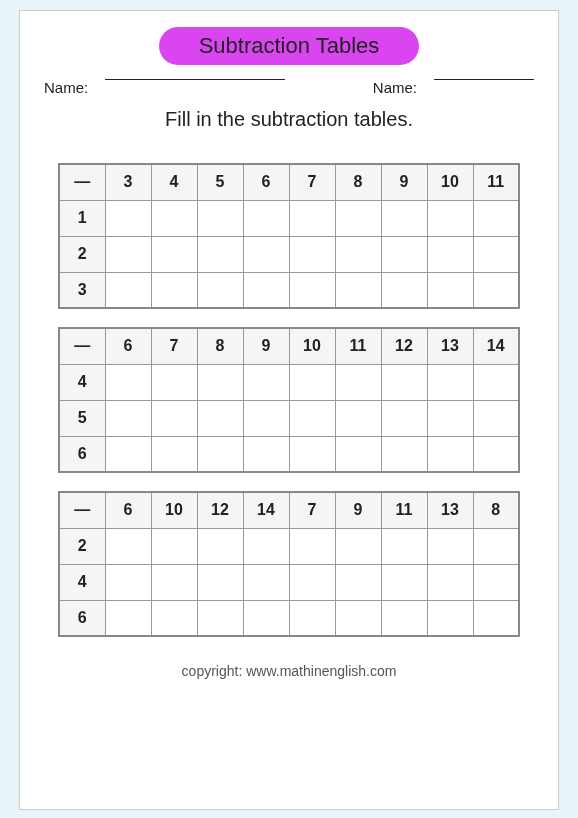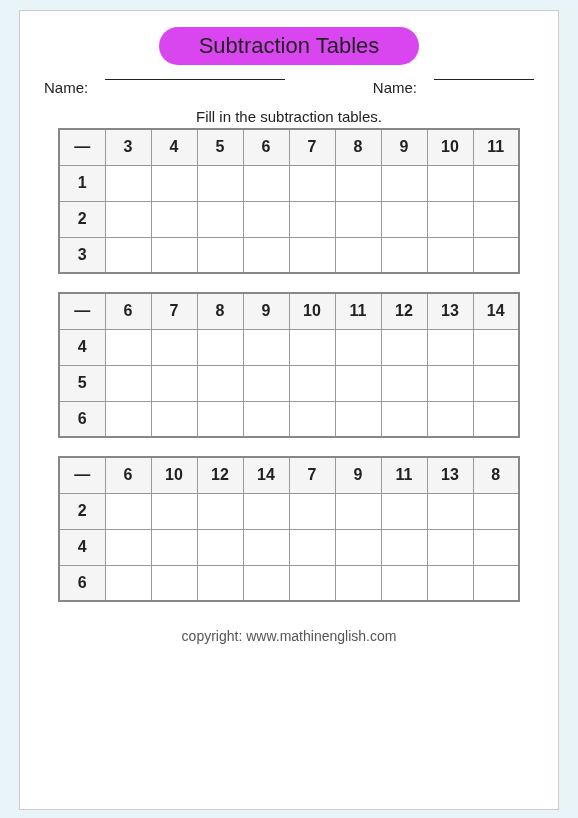--- a/index.html
+++ b/index.html
@@ -48,23 +48,23 @@
       align-items: flex-start;
       gap: 17px;
     }
     .name-score-row .underline {
       border-bottom: 1.5px solid #222;
       display: inline-block;
     }
     .name-underline { width: 180px; }
     .score-underline { width: 100px; }
     .instruction {
-      font-size: 15px;
-      color: #222;
-      margin-bottom: 3px;
+      font-size: 20px;
+      color: #222;
+      margin-bottom: 32px;
       text-align: center;
     }
     .table-section {
       margin-bottom: 18px;
       width: 100%;
       display: flex;
       justify-content: center;
     }
     table {
       border-collapse: collapse;

